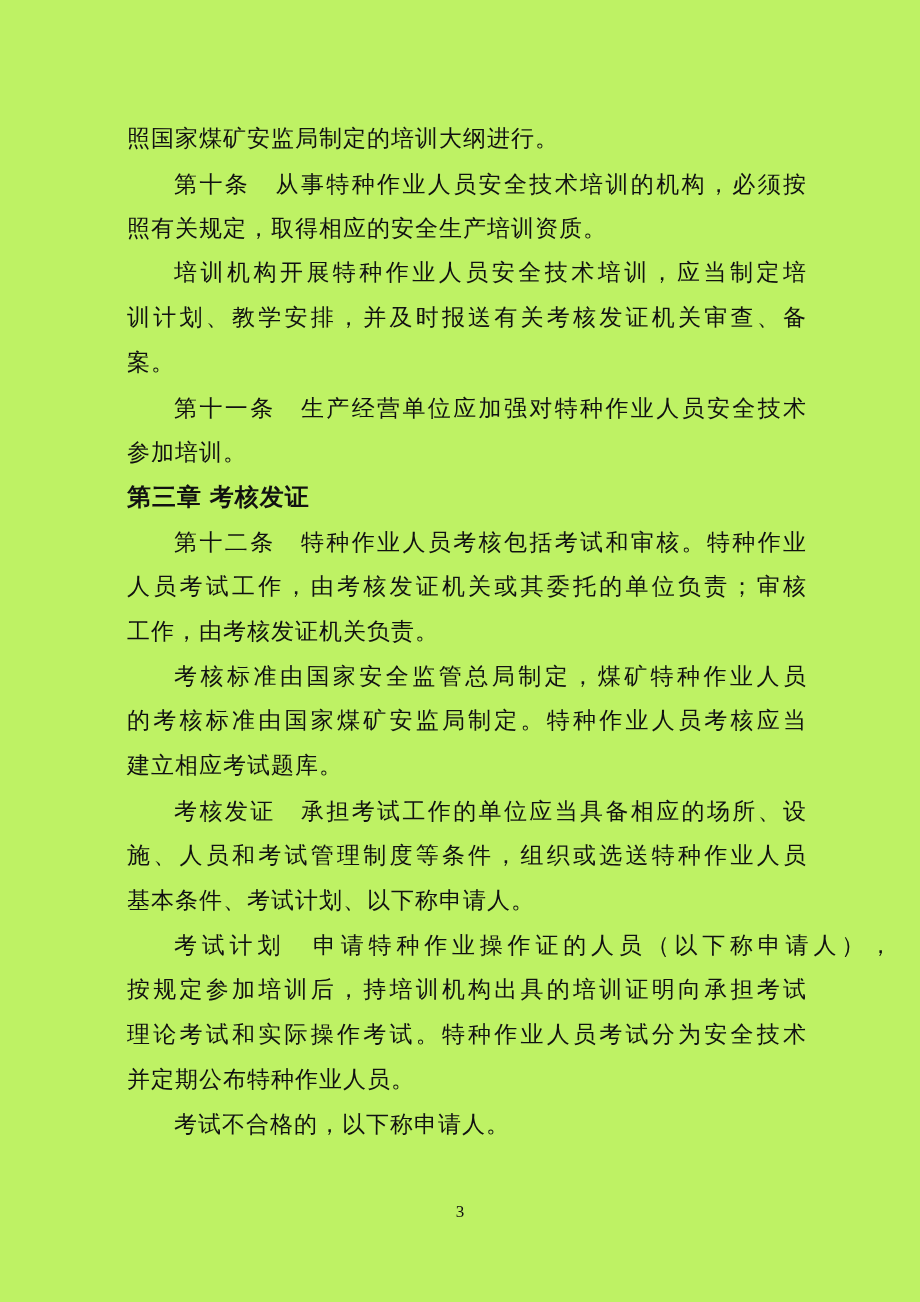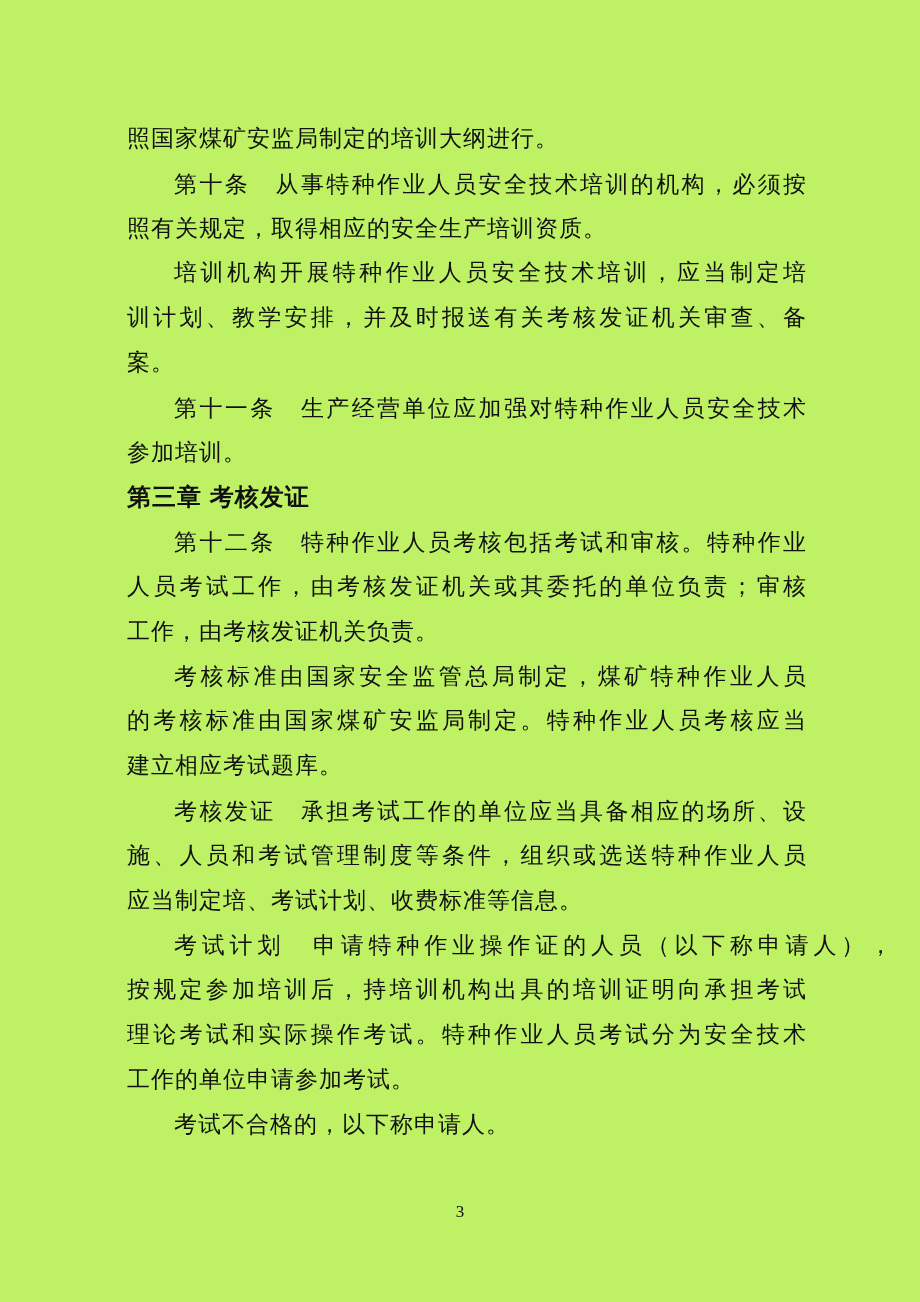--- a/index.html
+++ b/index.html
@@ -84,25 +84,25 @@
     <div class="line indent full"><b>第十二条</b><span>　特种作业人员考核包括考试和审核。特种作业</span></div>
     <div class="line full"><span>人员考试工作，由考核发证机关或其委托的单位负责；审核</span></div>
     <div class="line"><span>工作，由考核发证机关负责。</span></div>
 
     <div class="line indent full"><span>考核标准由国家安全监管总局制定，煤矿特种作业人员</span></div>
     <div class="line full"><span>的考核标准由国家煤矿安监局制定。特种作业人员考核应当</span></div>
     <div class="line"><span>建立相应考试题库。</span></div>
 
     <div class="line indent full"><b>考核发证</b><span>　承担考试工作的单位应当具备相应的场所、设</span></div>
     <div class="line full"><span>施、人员和考试管理制度等条件，组织或选送特种作业人员</span></div>
-    <div class="line"><span>应当制定培、考试计划、收费标准等信息。</span></div>
+    <div class="line"><span>基本条件、考试计划、以下称申请人。</span></div>
 
     <div class="line indent full overhang"><b>考试计划</b><span>　申请特种作业操作证的人员（以下称申请人），</span></div>
     <div class="line full"><span>按规定参加培训后，持培训机构出具的培训证明向承担考试</span></div>
     <div class="line full"><span>理论考试和实际操作考试。特种作业人员考试分为安全技术</span></div>
-    <div class="line"><span>工作的单位申请参加考试。</span></div>
+    <div class="line"><span>并定期公布特种作业人员。</span></div>
 
     <div class="line indent"><span>考试不合格的，以下称申请人。</span></div>
 
   </div>
 
   <div class="page-number">3</div>
 </div>
 
 </body></html>

